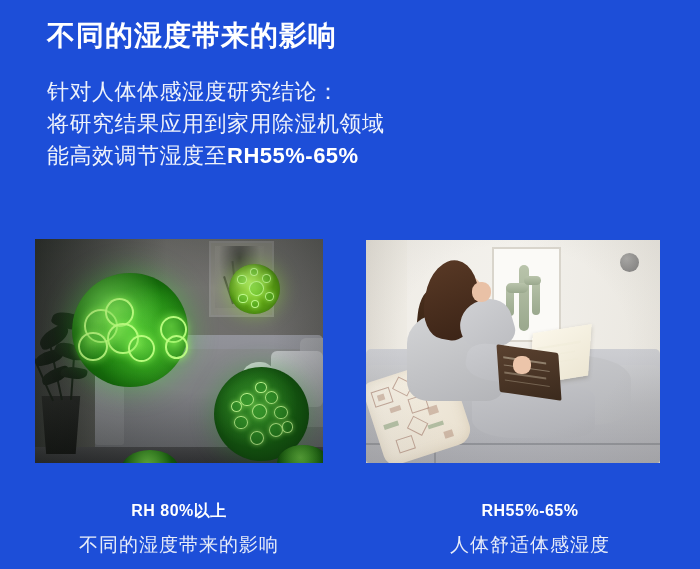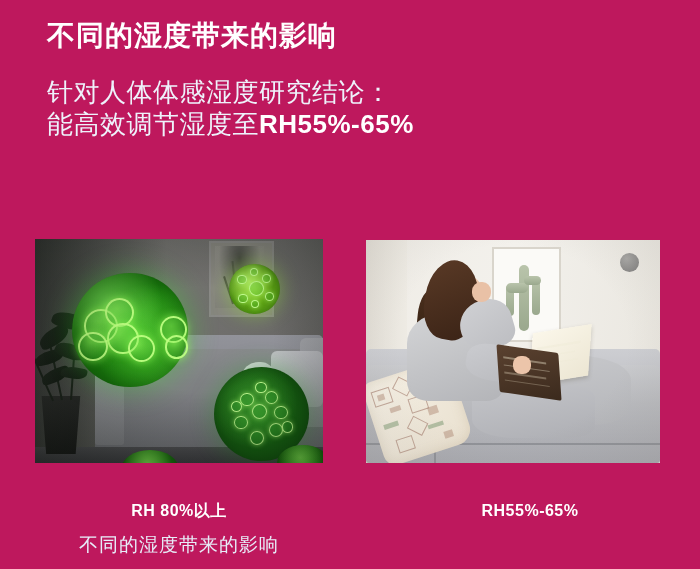--- a/index.html
+++ b/index.html
@@ -31,21 +31,21 @@
     letter-spacing: 1px;
     white-space: nowrap;
   }
   #intro-block {
     position: absolute;
     left: 47px;
     top: 76px;
     width: 440px;
   }
   .intro-line {
-    font-size: 26px;
+    font-size: 22px;
     color: #eef2fb;
     line-height: 32px;
     white-space: nowrap;
     letter-spacing: 0.5px;
   }
   .intro-line.bold {
     font-weight: bold;
     color: #ffffff;
   }
   .intro-line .hl {
@@ -459,26 +459,27 @@
     color: #e7ecf8;
     letter-spacing: 1px;
     line-height: 28px;
     margin-top: 5px;
     white-space: nowrap;
   }
 </style>
 </head>
 <body>
 
-<div id="poster" style="background: #be185d;">
+<div id="poster" style="background: #1d4ed8;">
 
   <div id="page-title">不同的湿度带来的影响</div>
 
   <div id="intro-block">
     <div class="intro-line">针对人体体感湿度研究结论：</div>
+    <div class="intro-line">将研究结果应用到家用除湿机领域</div>
     <div class="intro-line"><span>能高效调节湿度至</span><span class="hl">RH55%-65%</span></div>
   </div>
 
   <div class="photo" id="photo-left">
     <div class="scene">
       <div class="wall"></div>
       <div class="wall-shadow"></div>
 
       <div class="art-frame" id="l-art"></div>
       <div id="l-art-in">
@@ -612,15 +613,16 @@
       <div id="r-vignette"></div>
     </div>
   </div>
 
   <div class="caption" id="caption-left">
     <div class="caption-main">RH 80%以上</div>
     <div class="caption-sub">不同的湿度带来的影响</div>
   </div>
   <div class="caption" id="caption-right">
     <div class="caption-main">RH55%-65%</div>
+    <div class="caption-sub">人体舒适体感湿度</div>
   </div>
 
 </div>
 
 </body></html>

